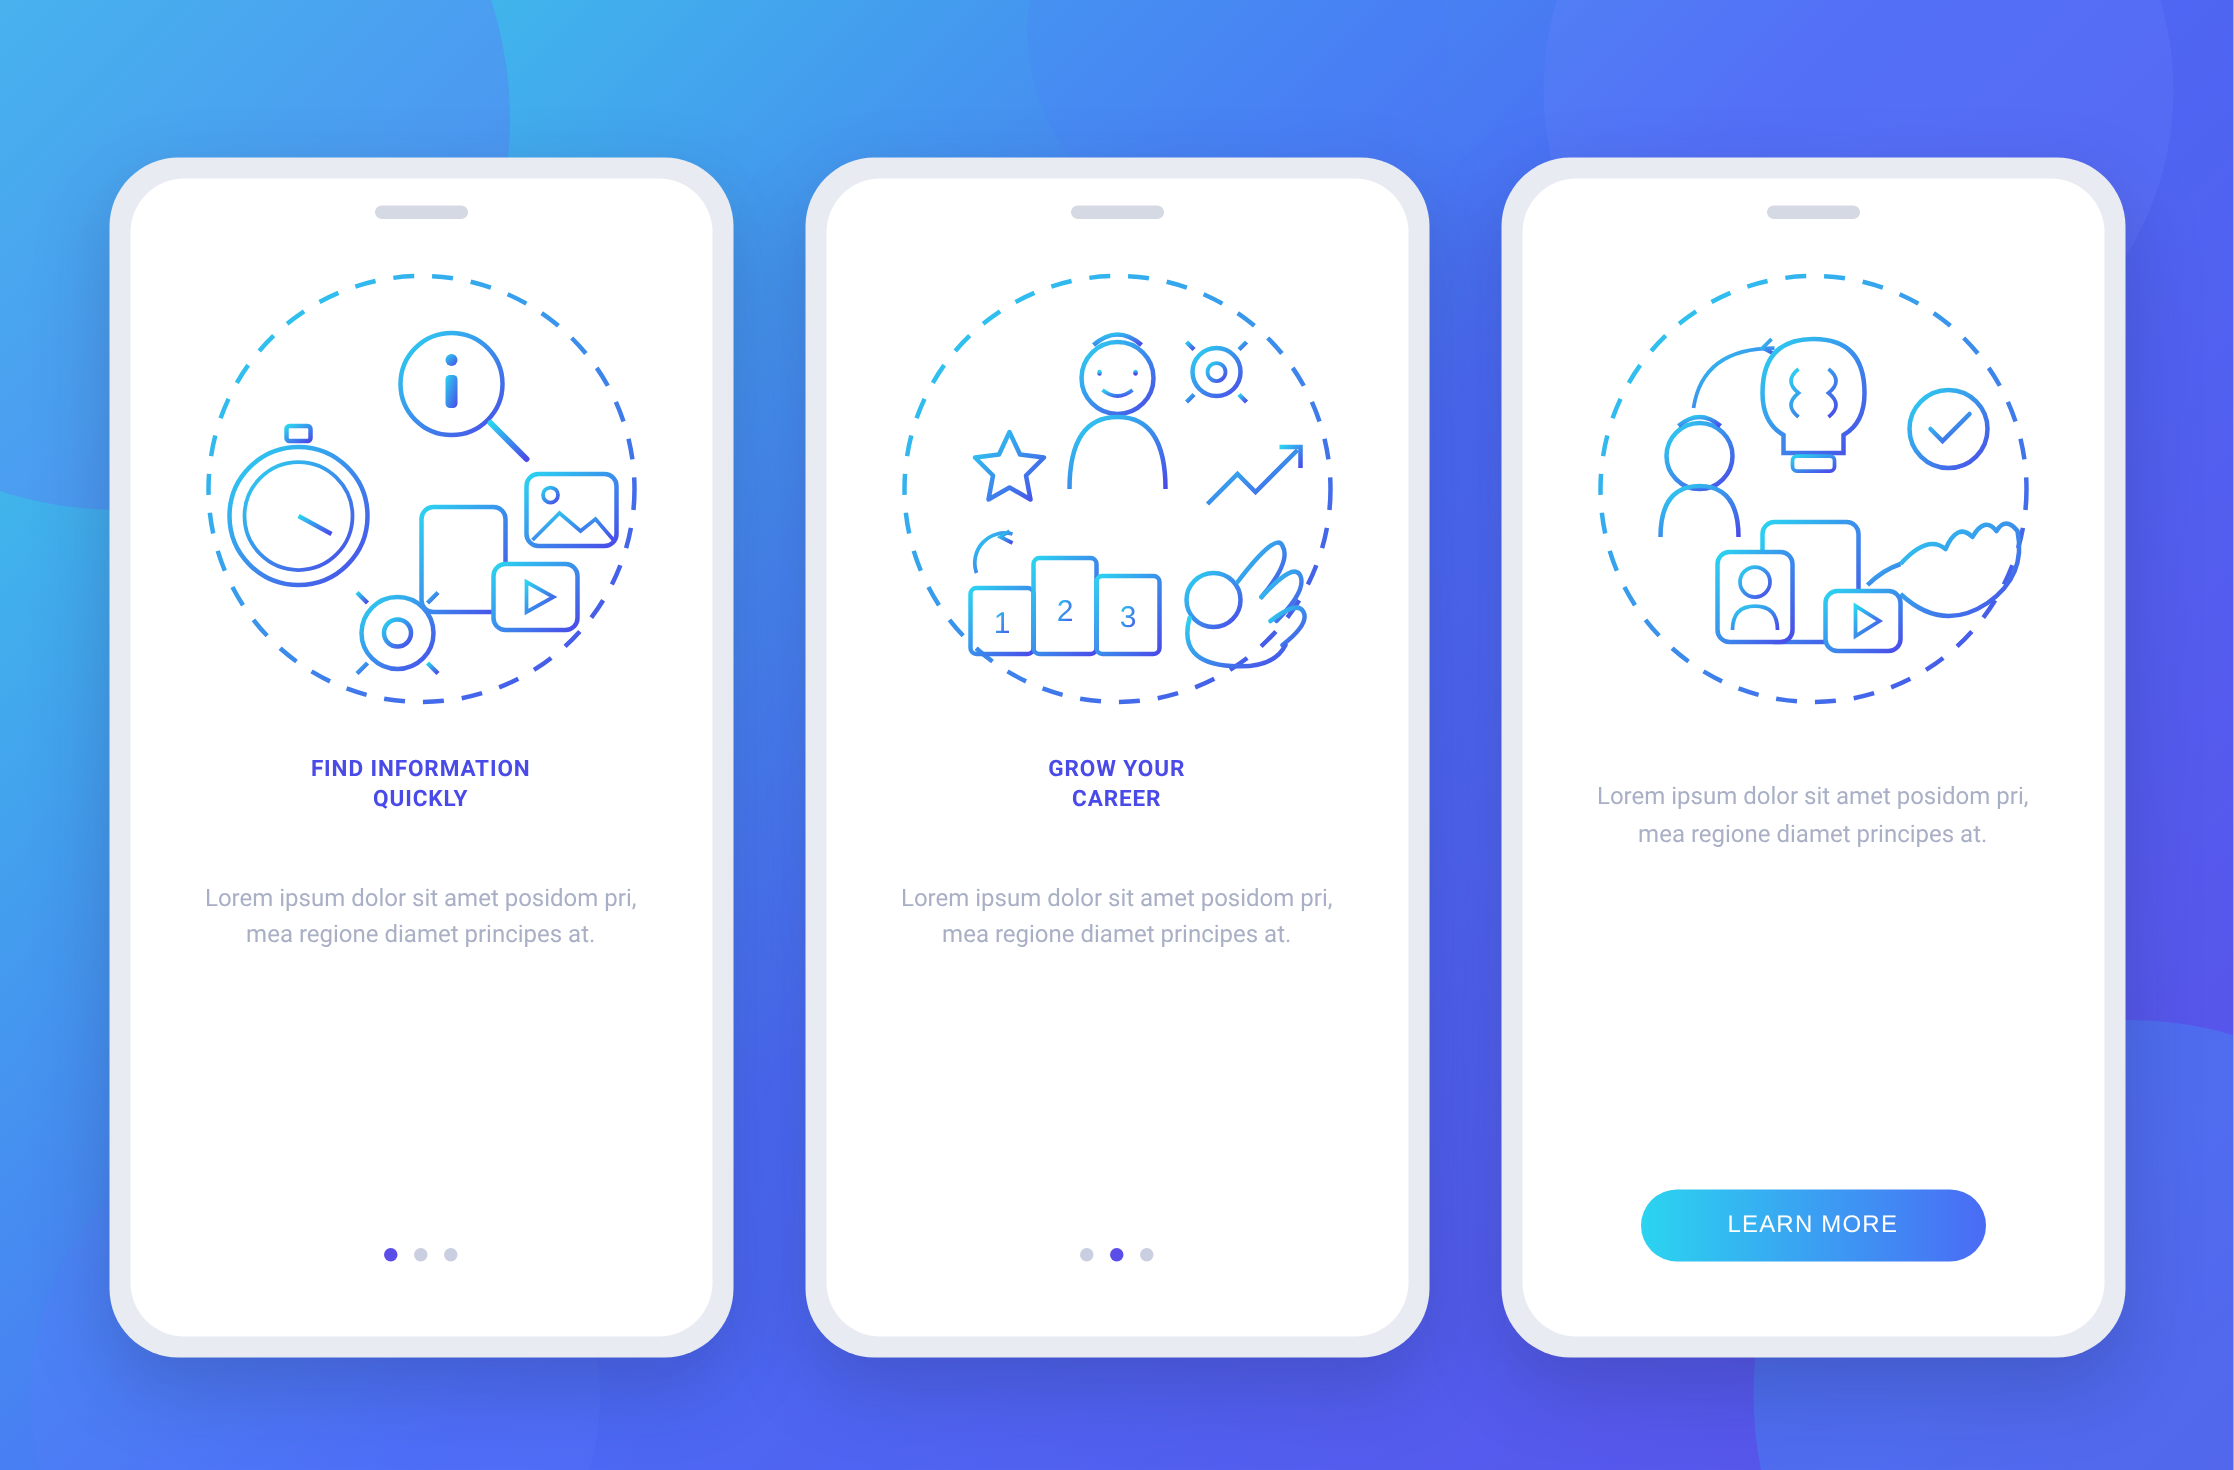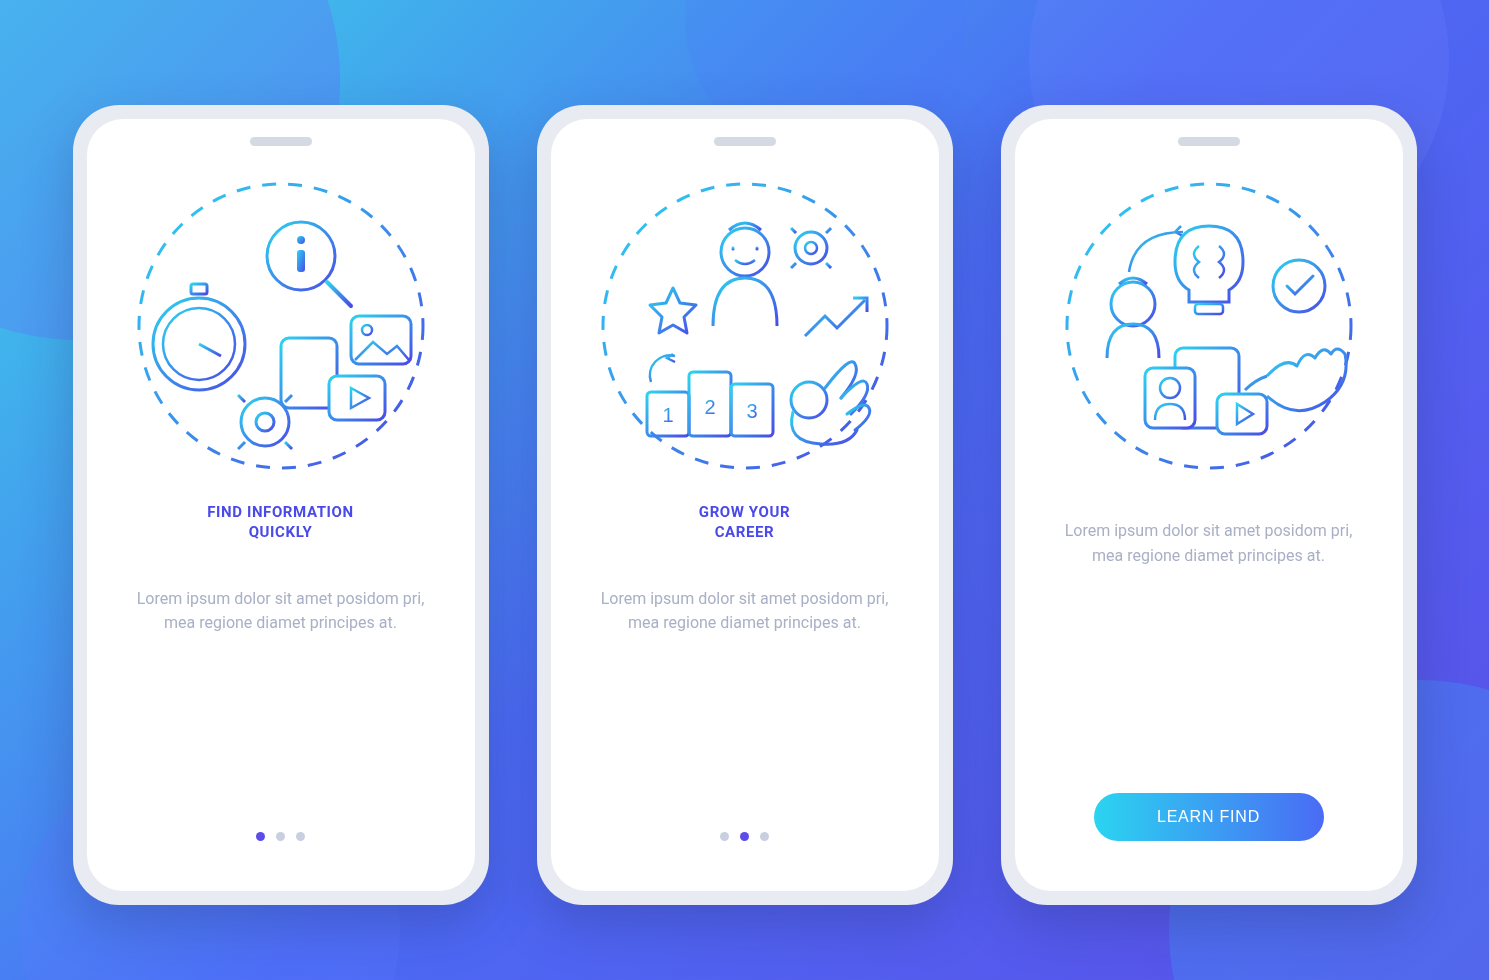--- a/index.html
+++ b/index.html
@@ -296,17 +296,17 @@
 
           <rect x="86" y="192" width="50" height="60" rx="8" fill="#fff" stroke="url(#g3)" stroke-width="3"></rect>
           <circle cx="111" cy="212" r="10" fill="none" stroke="url(#g3)" stroke-width="2.5"></circle>
           <path d="M96 244 q0 -16 15 -16 q15 0 15 16" fill="none" stroke="url(#g3)" stroke-width="2.5"></path>
 
           <rect x="158" y="218" width="50" height="40" rx="8" fill="#fff" stroke="url(#g3)" stroke-width="3"></rect>
           <path d="M178 228 l0 20 l16 -10 z" fill="none" stroke="url(#g3)" stroke-width="2.5"></path>
         </svg>
       </div>
       <div class="desc">Lorem ipsum dolor sit amet posidom pri, mea regione diamet principes at.</div>
-      <button class="cta">LEARN FIND</button>
+      <button class="cta">LEARN MORE</button>
     </div>
   </div>
 
 </div>
 
 </body></html>

